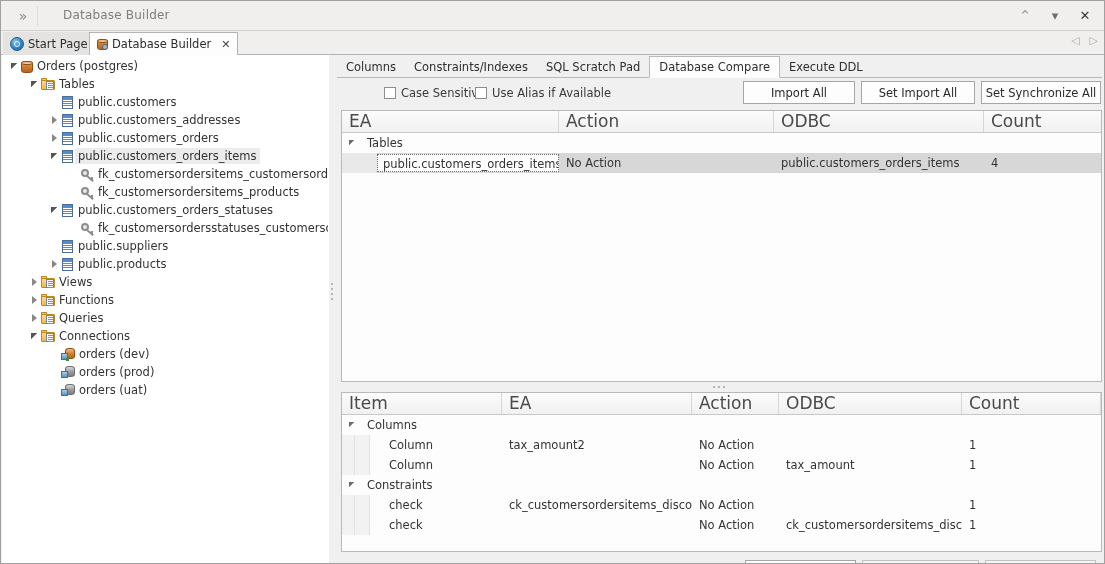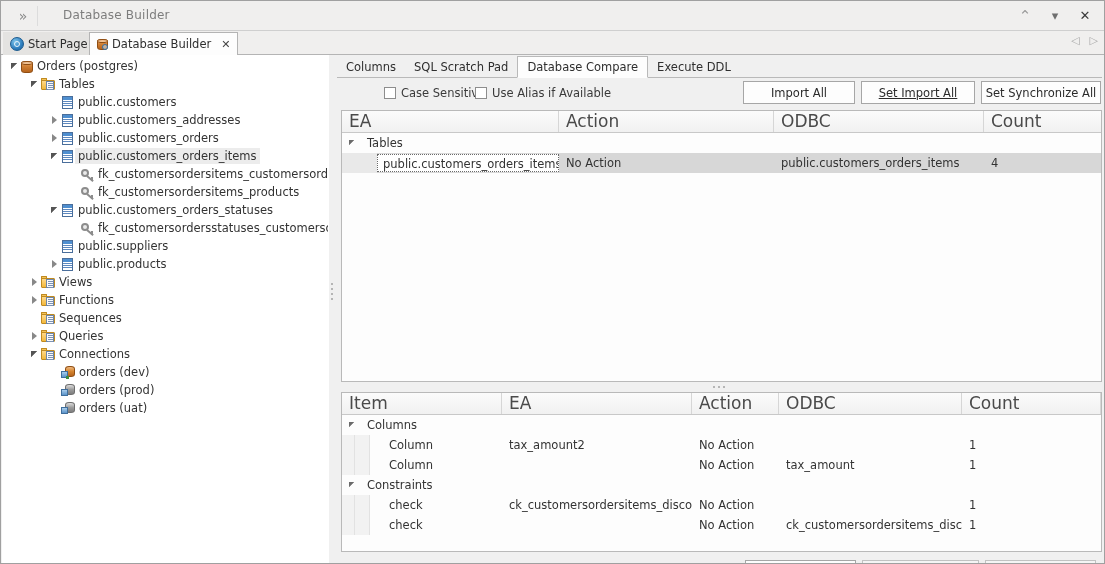--- a/index.html
+++ b/index.html
@@ -455,21 +455,21 @@
     font-size: 11.5px;
     color: #2b2b2b;
     font-family: "DejaVu Sans", "Liberation Sans", sans-serif;
     display: flex;
     align-items: center;
     justify-content: center;
     cursor: default;
   }
   .btn.disabled { color: #a5a5a5; background: #f5f5f5; border-color: #c2c2c2; }
   .btn-reset-all      { position: absolute; left: 406px; top: 4px; width: 112px; height: 23px; }
-  .btn-set-import-all { position: absolute; left: 524px; top: 4px; width: 114px; height: 23px; text-decoration: underline; }
+  .btn-set-import-all { position: absolute; left: 524px; top: 4px; width: 114px; height: 23px; }
   .btn-set-sync-all   { position: absolute; left: 644px; top: 4px; width: 120px; height: 23px; }
 
   
   .grid {
     position: absolute;
     background: #fdfdfd;
     border: 1px solid #b9b9b9;
     box-sizing: border-box;
     overflow: hidden;
   }
@@ -771,30 +771,20 @@
           <span class="twist closed"></span>
           <span class="ico ico-folder">
             <span class="ftab"></span>
             <span class="fbody"></span>
             <span class="fdoc"></span>
           </span>
           <span class="tlabel">Functions</span>
         </div>
         <div class="trow">
           <span style="display:inline-block;width:26px;flex:0 0 26px"></span>
-          <span class="twist"></span>
-          <span class="ico ico-folder">
-            <span class="ftab"></span>
-            <span class="fbody"></span>
-            <span class="fdoc"></span>
-          </span>
-          <span class="tlabel">Sequences</span>
-        </div>
-        <div class="trow">
-          <span style="display:inline-block;width:26px;flex:0 0 26px"></span>
           <span class="twist closed"></span>
           <span class="ico ico-folder">
             <span class="ftab"></span>
             <span class="fbody"></span>
             <span class="fdoc"></span>
           </span>
           <span class="tlabel">Queries</span>
         </div>
         <div class="trow">
           <span style="display:inline-block;width:26px;flex:0 0 26px"></span>
@@ -844,20 +834,23 @@
         <span></span>
         <span></span>
     </div>
   </div>
 
   <div class="rightpanel">
 
     <div class="inner-tabs" id="inner-tabs">
         <div class="itab">
           <span>Columns</span>
+        </div>
+        <div class="itab">
+          <span>Constraints/Indexes</span>
         </div>
         <div class="itab">
           <span>SQL Scratch Pad</span>
         </div>
         <div class="itab active">
           <span>Database Compare</span>
         </div>
         <div class="itab">
           <span>Execute DDL</span>
         </div>

